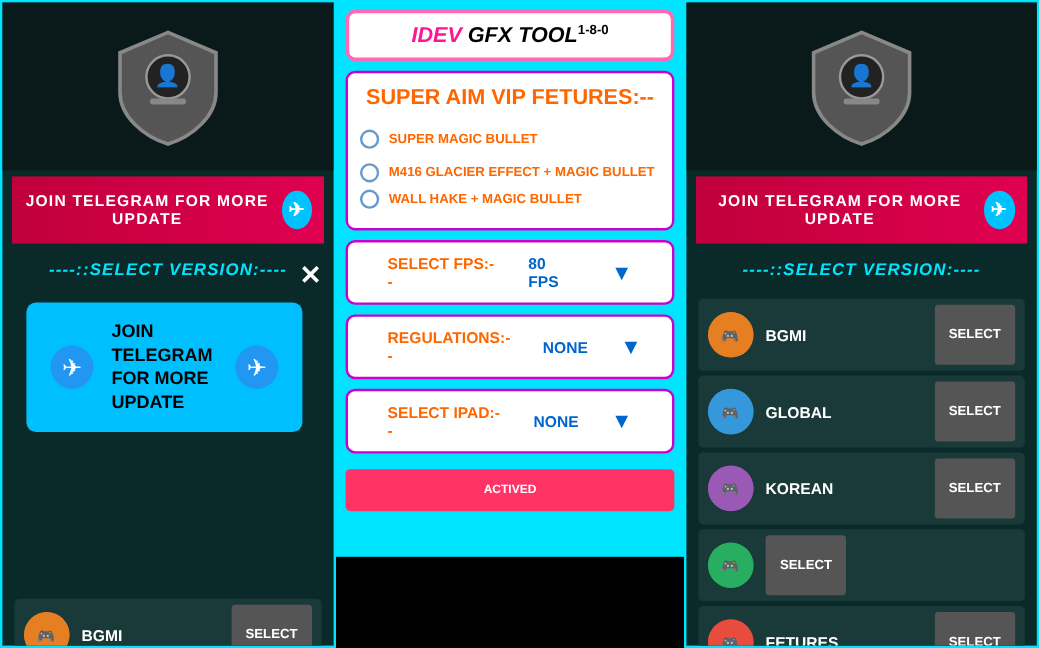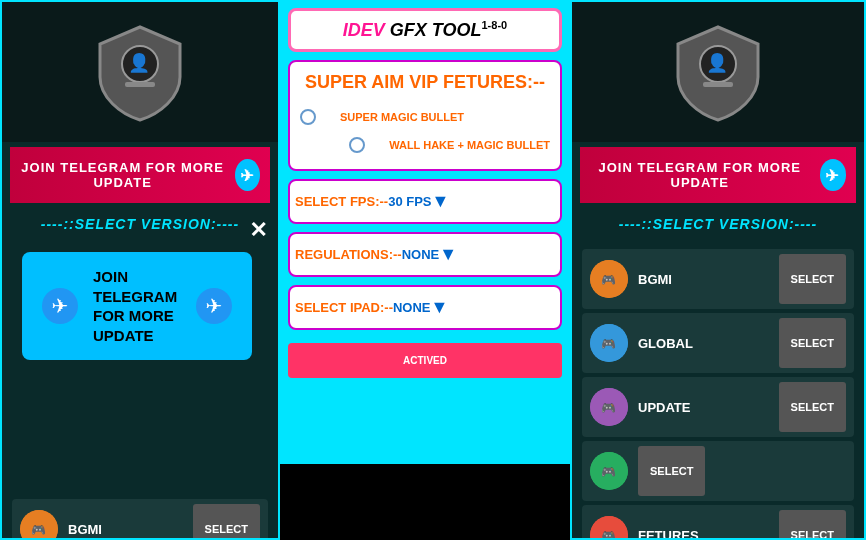--- a/index.html
+++ b/index.html
@@ -235,22 +235,21 @@
       font-weight: bold;
       font-size: 18px;
       text-align: center;
       margin-bottom: 10px;
     }
 
     .feature-row {
       display: flex;
       align-items: center;
       margin: 6px 0;
-      gap: 24px;
-      justify-content: flex-end;
+      gap: 8px;
     }
 
     .radio-circle {
       width: 16px;
       height: 16px;
       border: 2px solid #6699cc;
       border-radius: 50%;
       flex-shrink: 0;
       background: #fff;
     }
@@ -259,24 +258,26 @@
       color: #ff6600;
       font-size: 11px;
       font-weight: bold;
     }
 
     .control-box {
       background: #fff;
       border: 2px solid #cc00cc;
       border-radius: 8px;
       width: 100%;
-      padding: 10px 5px;
+      padding: 10px 33px;
       margin-bottom: 8px;
       display: flex;
       align-items: center;
+      justify-content: space-between;
+      gap: 27px;
     }
 
     .control-label {
       color: #ff6600;
       font-weight: bold;
       font-size: 13px;
     }
 
     .control-value {
       color: #0066cc;
@@ -425,27 +426,31 @@
   <div class="features-box">
     <div class="features-title">SUPER AIM VIP FETURES:--</div>
     <div style="display:flex; gap:20px; margin-bottom:5px;">
       <div class="feature-row">
         <div class="radio-circle"></div>
         <span class="feature-label">SUPER MAGIC BULLET</span>
       </div>
     </div>
     <div class="feature-row">
       <div class="radio-circle"></div>
+      <span class="feature-label">M416 GLACIER EFFECT + MAGIC BULLET</span>
+    </div>
+    <div class="feature-row">
+      <div class="radio-circle"></div>
       <span class="feature-label">WALL HAKE + MAGIC BULLET</span>
     </div>
   </div>
 
   <div class="control-box">
     <span class="control-label">SELECT FPS:--</span>
-    <span class="control-value">30 FPS</span>
+    <span class="control-value">80 FPS</span>
     <span class="dropdown-arrow">▼</span>
   </div>
 
   <div class="control-box">
     <span class="control-label">REGULATIONS:--</span>
     <span class="control-value">NONE</span>
     <span class="dropdown-arrow">▼</span>
   </div>
 
   <div class="control-box">
@@ -501,21 +506,21 @@
       <span class="game-name">GLOBAL</span>
       <button class="select-btn">SELECT</button>
     </div>
     <div class="game-row-right">
       <div class="game-avatar" style="background:#9b59b6;">
         <svg width="38" height="38" viewBox="0 0 38 38">
             <circle cx="19" cy="19" r="19" fill="#9b59b6"></circle>
             <text x="19" y="24" text-anchor="middle" fill="#fff" font-size="12">🎮</text>
           </svg>
       </div>
-      <span class="game-name">UPDATE</span>
+      <span class="game-name">KOREAN</span>
       <button class="select-btn">SELECT</button>
     </div>
     <div class="game-row-right">
       <div class="game-avatar" style="background:#27ae60;">
         <svg width="38" height="38" viewBox="0 0 38 38">
             <circle cx="19" cy="19" r="19" fill="#27ae60"></circle>
             <text x="19" y="24" text-anchor="middle" fill="#fff" font-size="12">🎮</text>
           </svg>
       </div>
       <button class="select-btn">SELECT</button>

